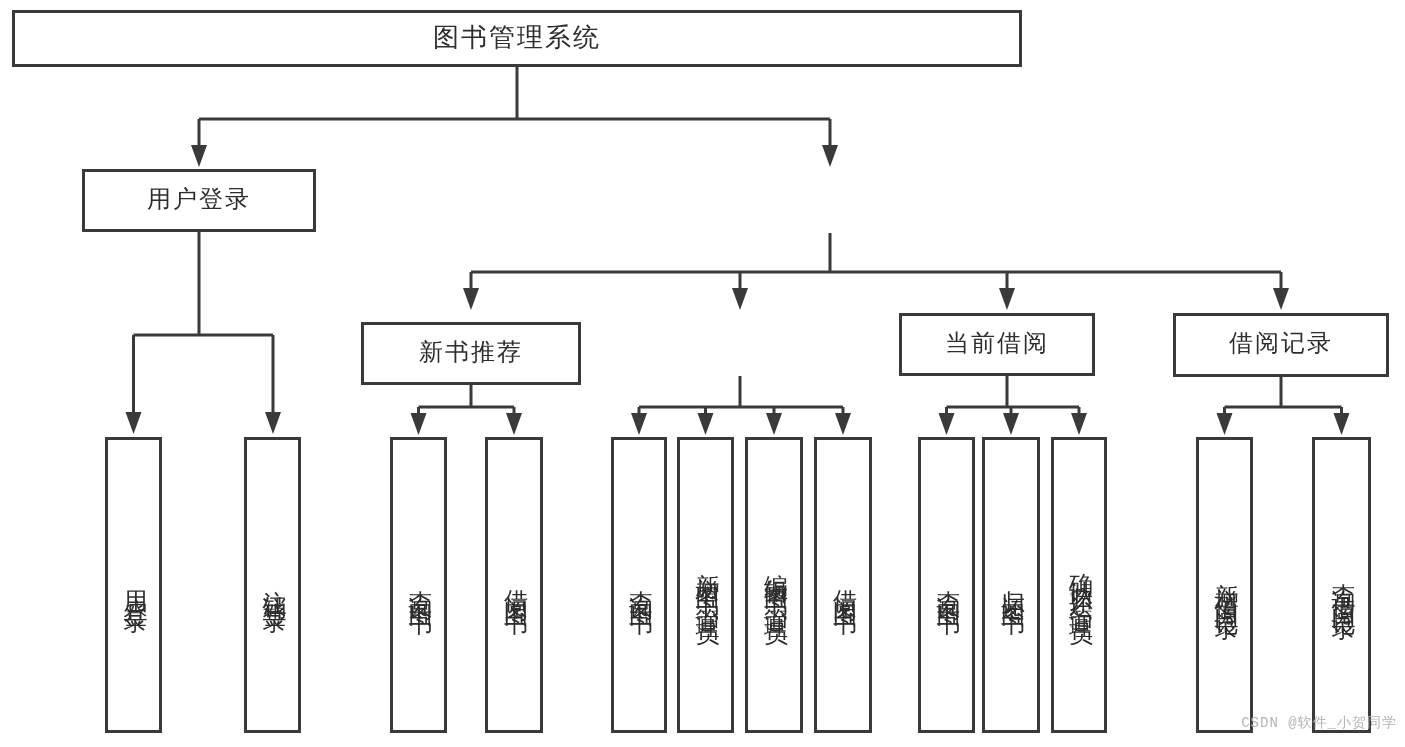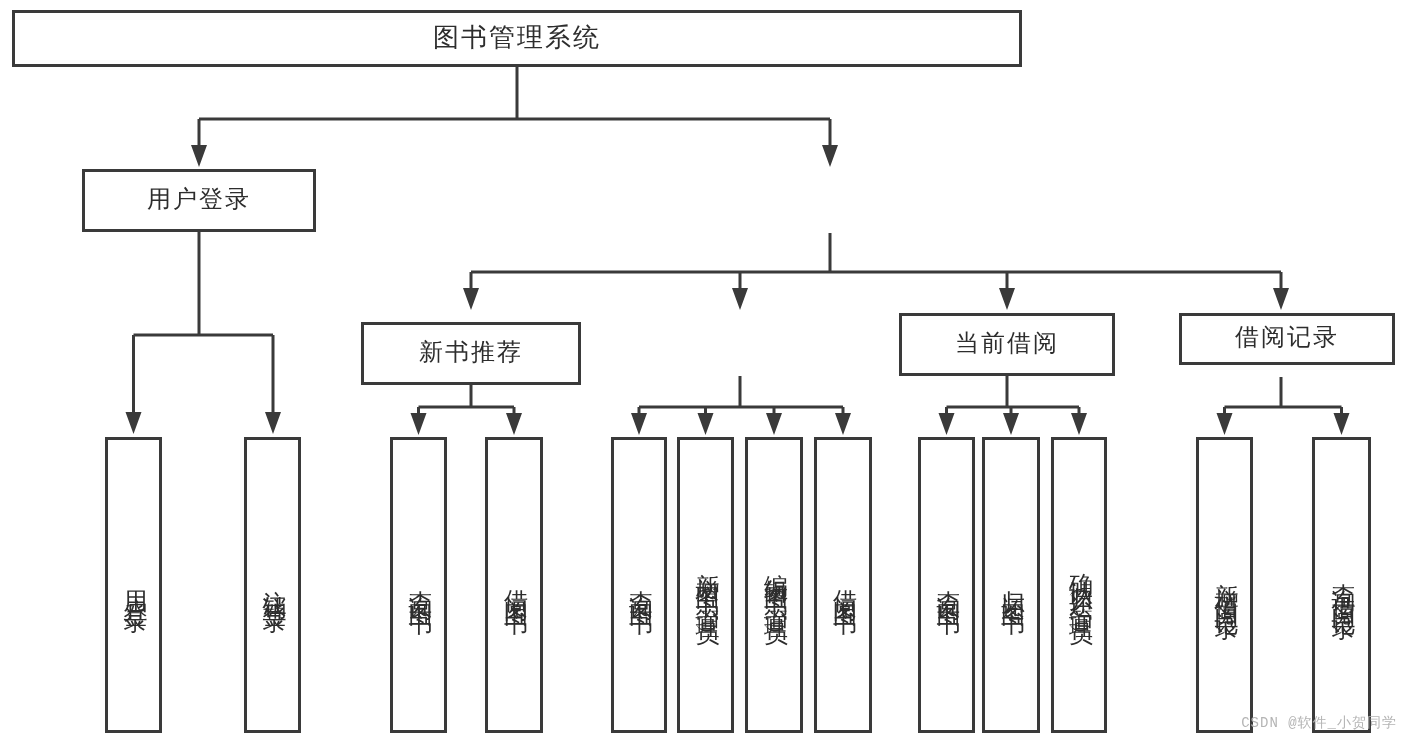--- a/index.html
+++ b/index.html
@@ -47,22 +47,22 @@
     z-index: 5;
     white-space: nowrap;
   }
 
   
   .n-root          { left: 12px;   top: 10px;  width: 1010px; height: 57px; }
   .n-user-login    { left: 82px;   top: 169px; width: 234px;  height: 63px; }
   .n-book-mgmt     { left: 712px;  top: 170px; width: 234px;  height: 63px; }
   .n-new-book      { left: 361px;  top: 312px; width: 220px;  height: 63px; margin-top: 10px; }
   .n-book-borrow   { left: 632px;  top: 313px; width: 215px;  height: 63px; }
-  .n-cur-borrow    { left: 899px;  top: 313px; width: 216px;  height: 63px; }
-  .n-records       { left: 1173px; top: 313px; width: 216px;  height: 52px; margin-left: 6px; }
+  .n-cur-borrow    { left: 899px;  top: 313px; width: 196px;  height: 63px; }
+  .n-records       { left: 1173px; top: 313px; width: 216px;  height: 64px; }
   .leaf            { top: 437px; height: 296px; }
   .n-l-login       { left: 105px;  width: 57px; }
   .n-l-logout      { left: 244px;  width: 57px; }
   .n-l-nb-query    { left: 390px;  width: 57px; }
   .n-l-nb-borrow   { left: 485px;  width: 58px; }
   .n-l-bb-query    { left: 611px;  width: 56px; }
   .n-l-bb-add      { left: 677px;  width: 57px; }
   .n-l-bb-edit     { left: 745px;  width: 58px; }
   .n-l-bb-borrow   { left: 814px;  width: 58px; }
   .n-l-cb-query    { left: 918px;  width: 57px; }

